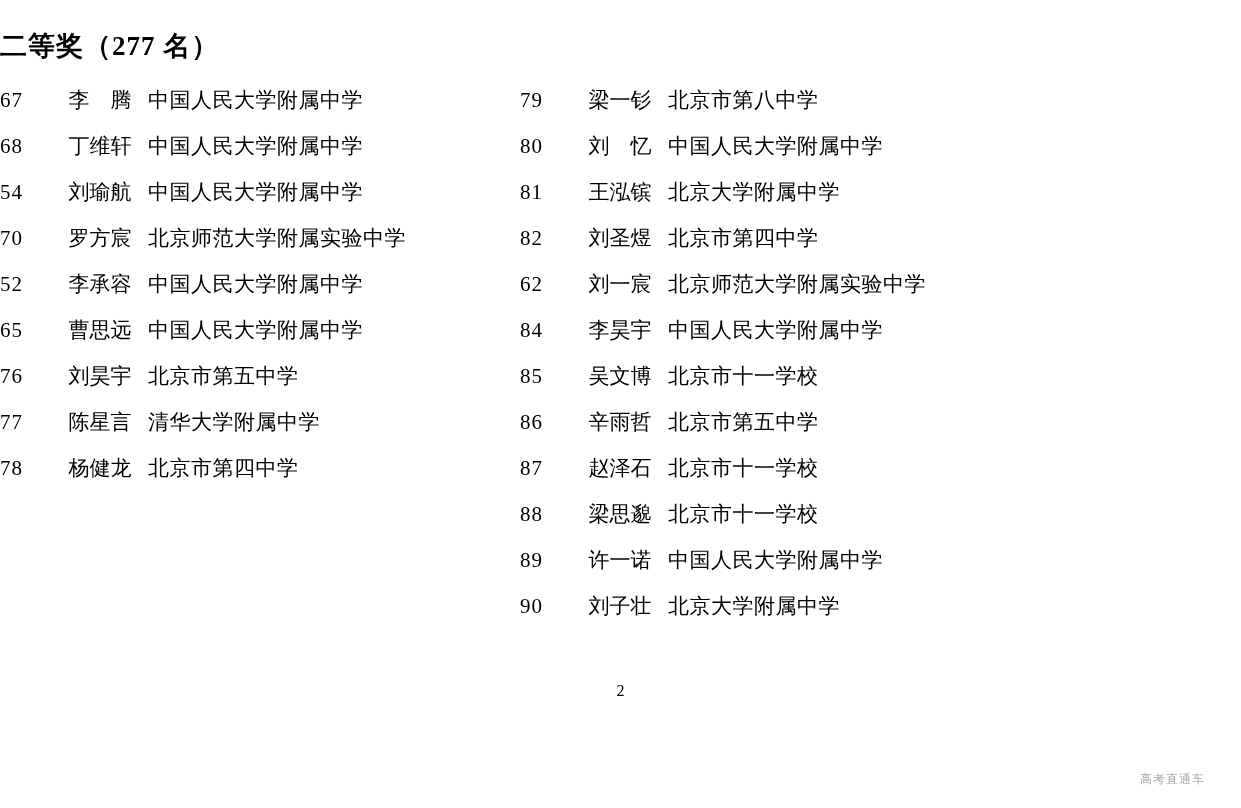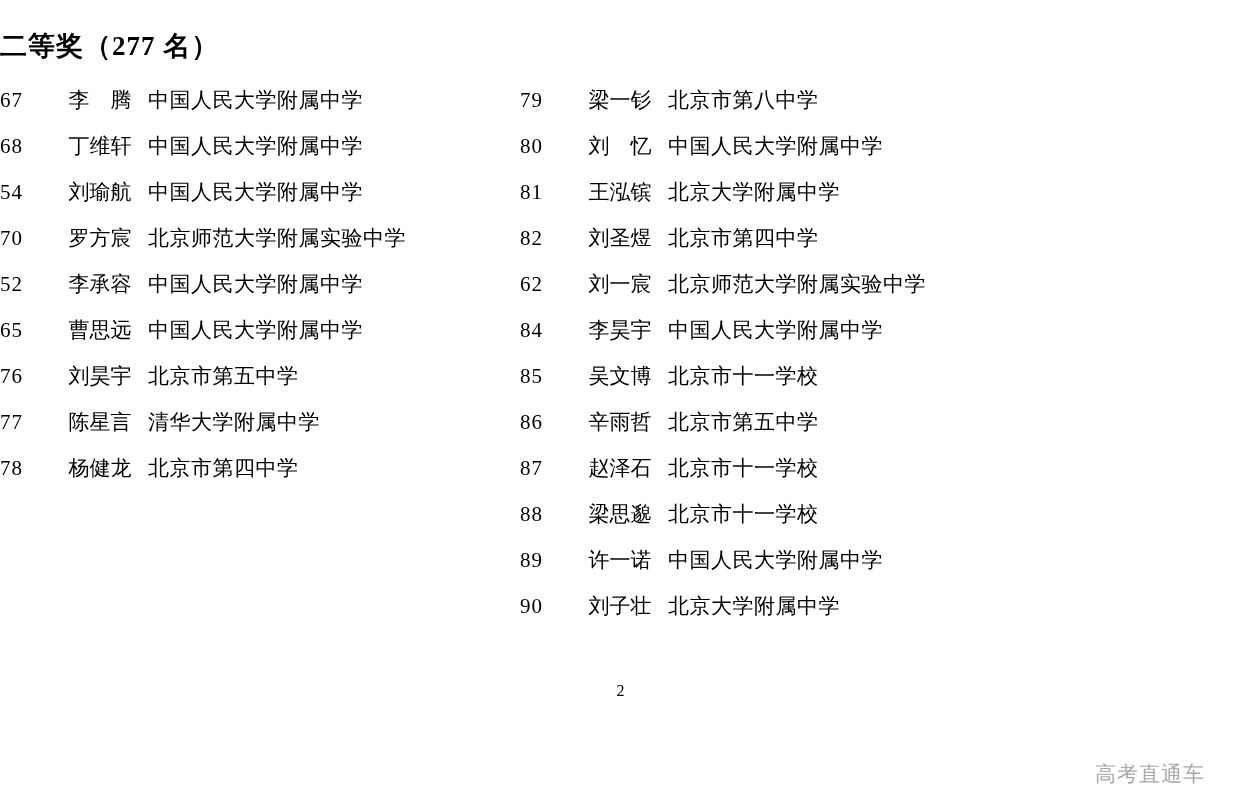--- a/index.html
+++ b/index.html
@@ -73,21 +73,21 @@
     right: 0;
     top: 682px;
     text-align: center;
     font-size: 16px;
     font-family: "Liberation Serif", "DejaVu Serif", serif;
   }
   .watermark {
     position: absolute;
     right: 36px;
     bottom: 20px;
-    font-size: 21px;
+    font-size: 12px;
     color: #a8a8a8;
     font-family: Liberation Mono, monospace;
     letter-spacing: 1px;
   }
 </style>
 </head>
 <body>
 
 <div class="page">
 

